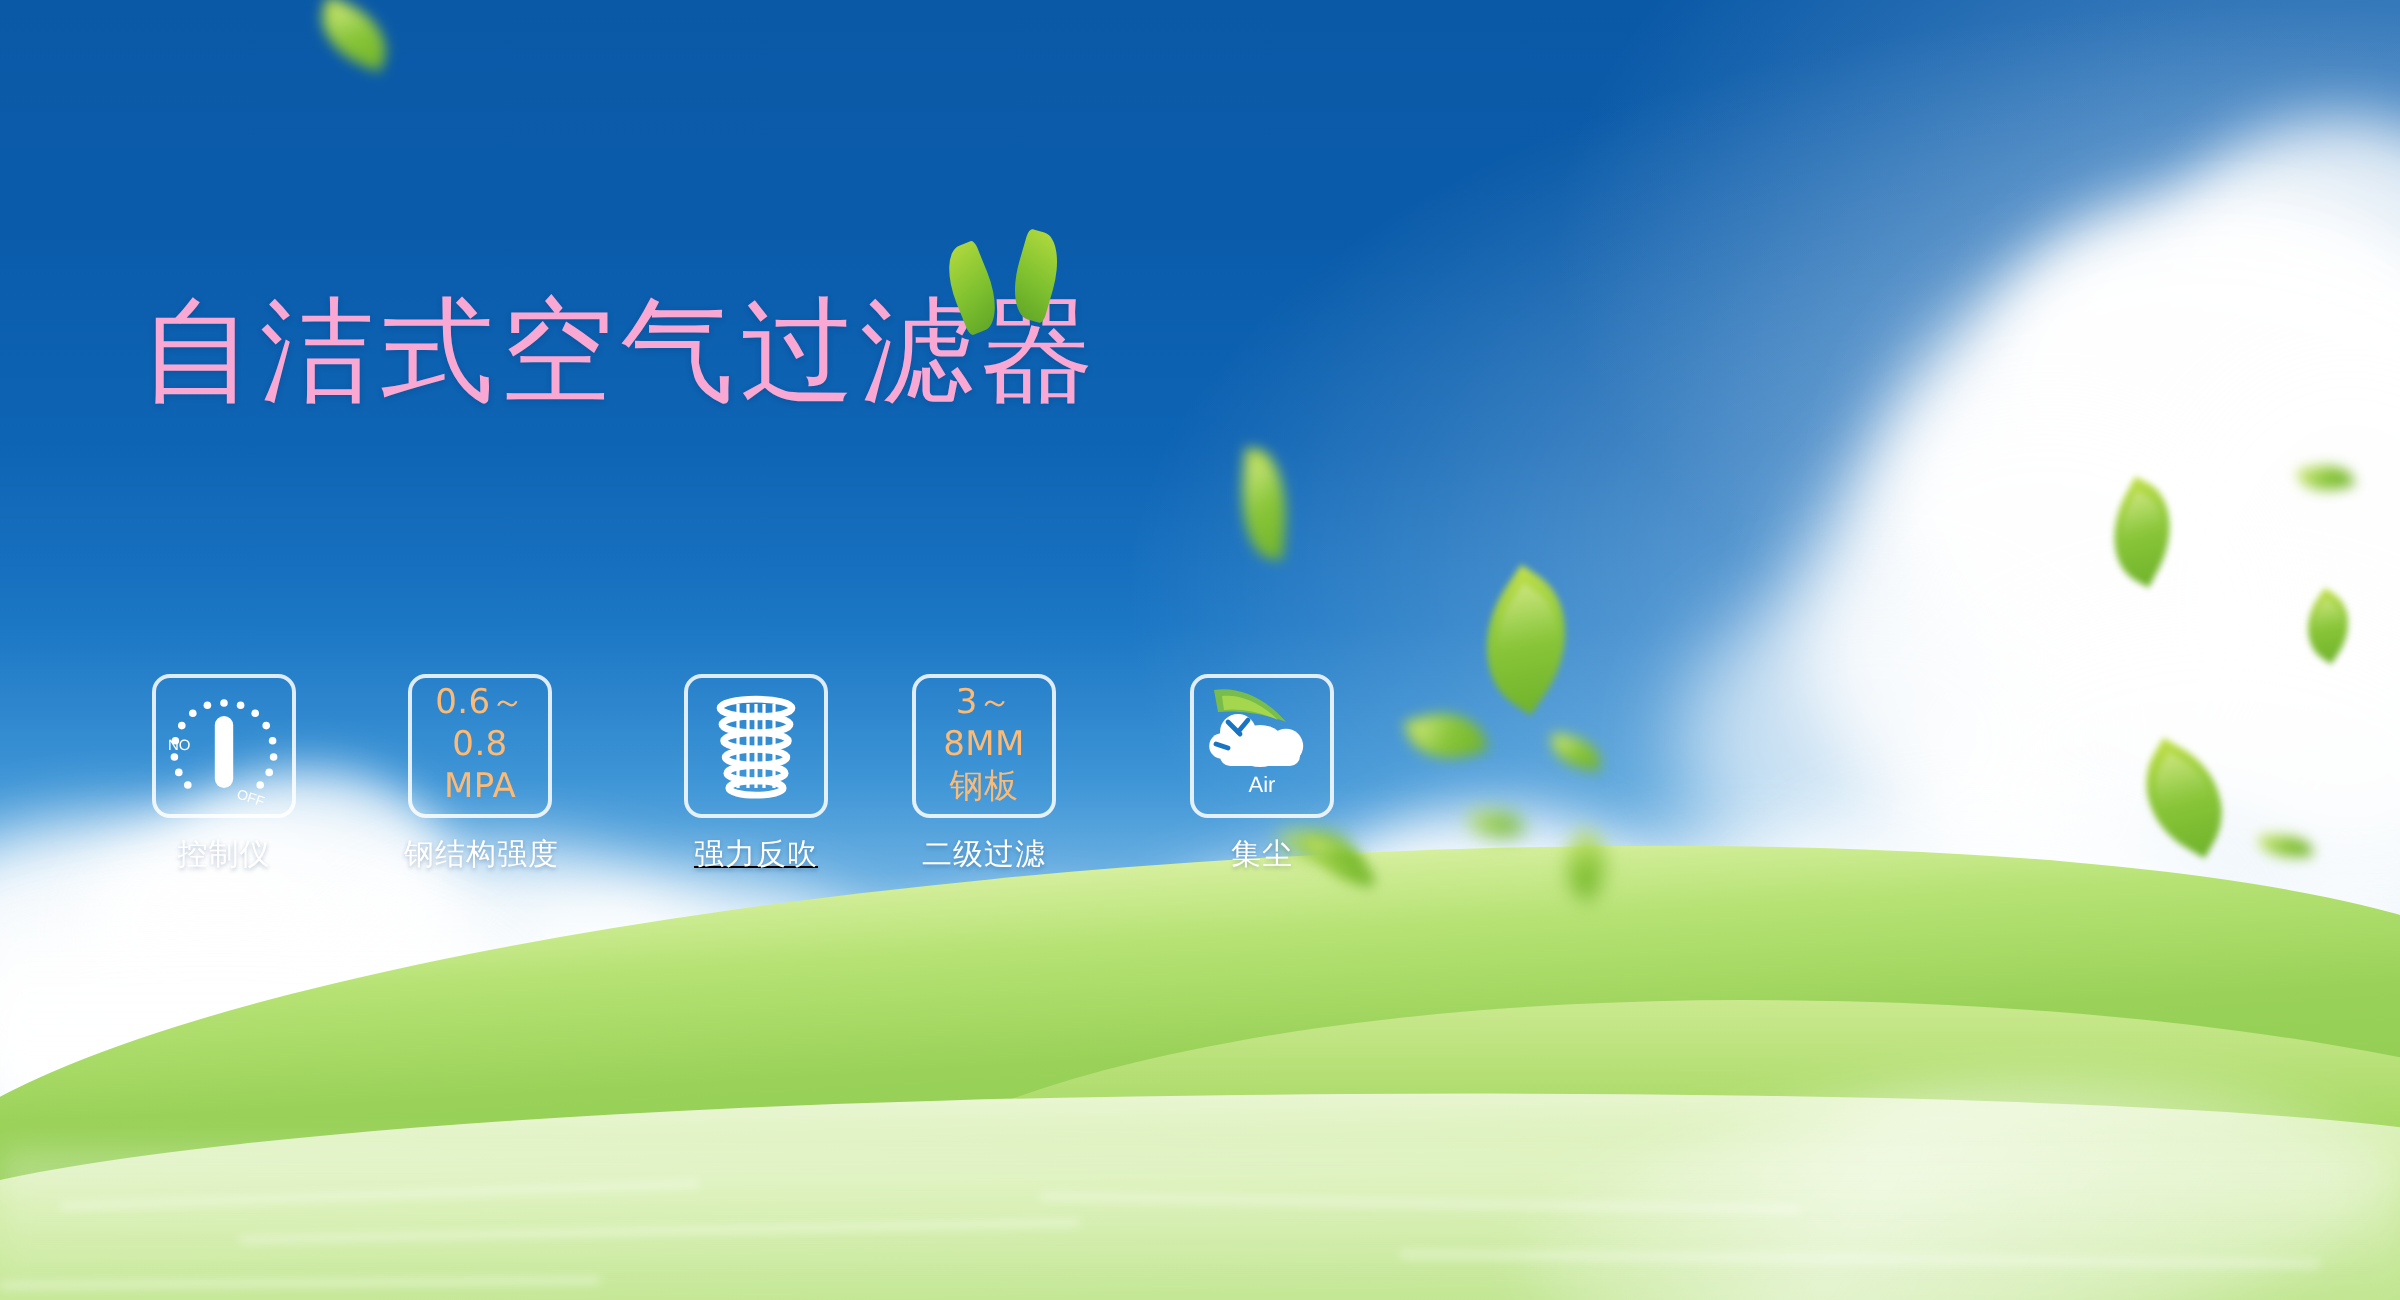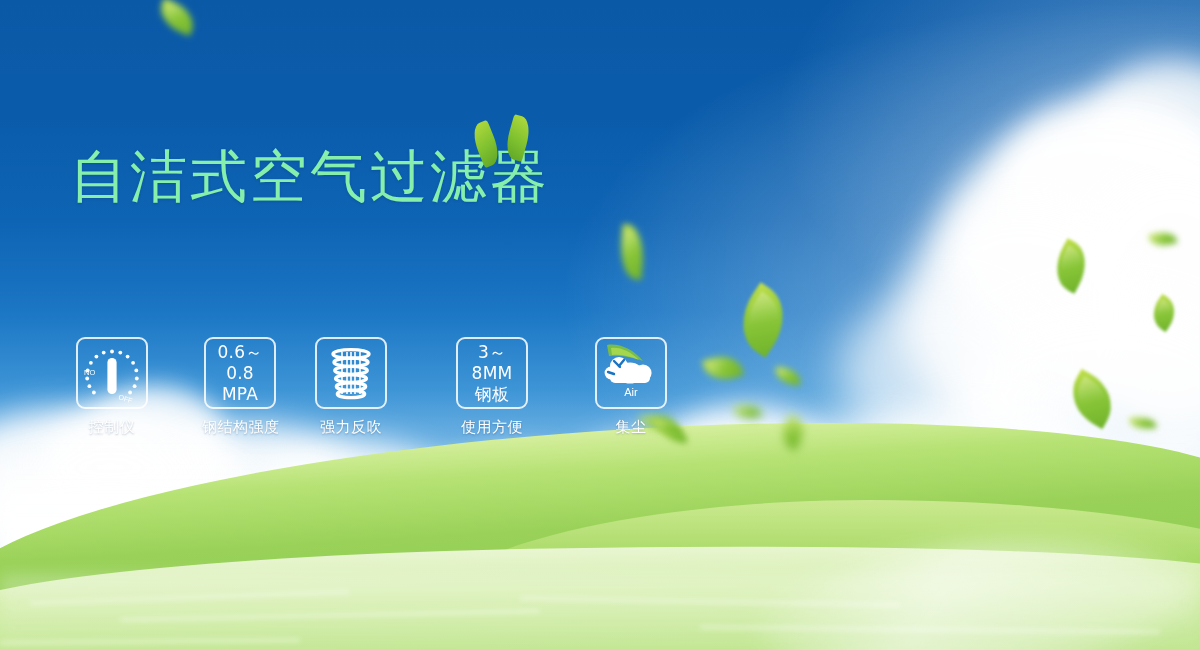--- a/index.html
+++ b/index.html
@@ -133,21 +133,21 @@
     position:absolute;width:20px;height:44px;
     border-radius:60% 10% 60% 10%;
     background:linear-gradient(160deg,#b5db3f 0%,#7fc12f 55%,#5ea427 100%);
   }
 
   
   .title{
     position:absolute;left:70px;top:143px;
     font-size:57px;line-height:66px;
     letter-spacing:3px;
-    color:#86efac;
+    color:#f9a8d4;
     font-weight:300;
     font-family:"DejaVu Sans","Liberation Sans",sans-serif;
     white-space:nowrap;
     text-shadow:0 1px 3px rgba(0,40,90,.22);
   }
 
   
   .subbar{
     position:absolute;left:70px;top:237px;width:391px;height:52px;
   }
@@ -186,21 +186,21 @@
   }
   .feat-label{
     margin-top:9px;
     font-size:15px;color:#ffffff;white-space:nowrap;
     letter-spacing:.5px;
     font-family:"DejaVu Sans","Liberation Sans",sans-serif;
     text-shadow:0 1px 2px rgba(0,40,90,.28);
   }
   .feat-text{
     position:absolute;left:0;right:0;top:50%;transform:translateY(-50%);
-    color:#ffffff;font-size:16px;line-height:21px;
+    color:#fdba74;font-size:16px;line-height:21px;
     font-family:"DejaVu Sans","Liberation Sans",sans-serif;
     letter-spacing:.2px;
   }
   .feat-text .big{font-size:17px;}
   svg{display:block;}
 </style>
 </head>
 <body>
 
 <div id="banner">
@@ -334,21 +334,21 @@
     <div class="feat" style="left:132px;">
       <div class="feat-box">
         <div class="feat-text">
           <div class="big">0.6～0.8</div>
           <div class="big">MPA</div>
         </div>
       </div>
       <div class="feat-label">钢结构强度</div>
     </div>
 
-    <div class="feat" style="left:243px;">
+    <div class="feat" style="left:270px;text-decoration:underline;">
       <div class="feat-box">
         <svg width="68" height="68" viewBox="0 0 68 68">
           <g stroke="#ffffff" stroke-width="1.6" fill="none">
             <line x1="25" y1="13" x2="25" y2="55"></line>
             <line x1="30" y1="13" x2="30" y2="55"></line>
             <line x1="34" y1="13" x2="34" y2="55"></line>
             <line x1="38" y1="13" x2="38" y2="55"></line>
             <line x1="43" y1="13" x2="43" y2="55"></line>
           </g>
           <g fill="none" stroke="#ffffff" stroke-width="3.4">
@@ -364,21 +364,21 @@
       <div class="feat-label">强力反吹</div>
     </div>
 
     <div class="feat" style="left:384px;">
       <div class="feat-box">
         <div class="feat-text">
           <div class="big">3～8MM</div>
           <div class="big">钢板</div>
         </div>
       </div>
-      <div class="feat-label">使用方便</div>
+      <div class="feat-label">二级过滤</div>
     </div>
 
     <div class="feat" style="left:523px;">
       <div class="feat-box">
         <svg width="68" height="68" viewBox="0 0 68 68">
           <path d="M10 6 C22 4 36 10 46 22 C36 18 22 16 12 17 Z" fill="#7cc043" opacity="0.95"></path>
           <path d="M14 9 C24 8 34 13 42 21 C33 17 23 15 15 16 Z" fill="#a8d94f" opacity="0.9"></path>
           <g fill="#ffffff">
             <circle cx="22" cy="27" r="9"></circle>
             <circle cx="14" cy="34" r="6.4"></circle>

